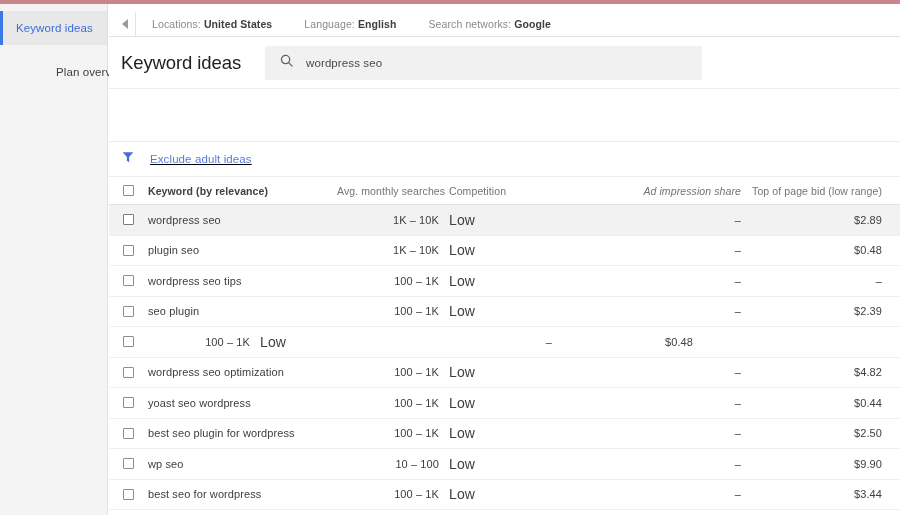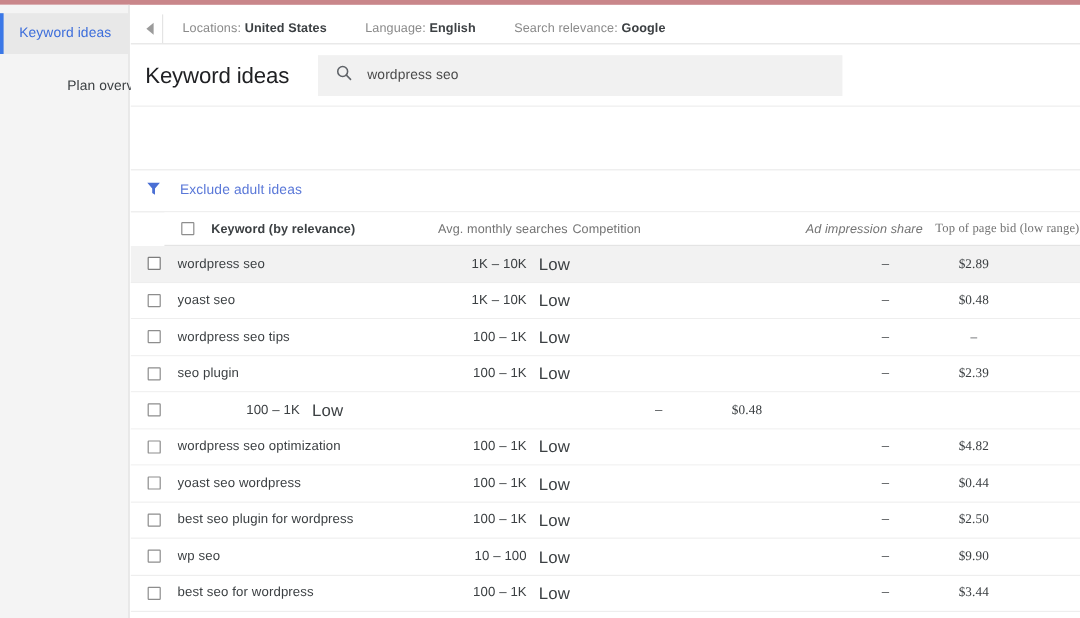--- a/index.html
+++ b/index.html
@@ -165,20 +165,21 @@
     display: flex;
     align-items: center;
     padding-left: 12px;
     border-bottom: 1px solid #ececec;
   }
 
   .filter-link {
     display: flex;
     align-items: center;
     cursor: pointer;
+    text-decoration: underline;
   }
 
   .filter-label {
     font-size: 11.5px;
     color: #5a78d8;
     margin-left: 15px;
     letter-spacing: .1px;
   }
 
   
@@ -188,21 +189,20 @@
     display: flex;
     align-items: center;
     height: 30.5px;
     border-bottom: 1px solid #eeeeee;
     background: #fff;
   }
 
   .row.head {
     height: 28px;
     border-bottom: 1px solid #e4e4e4;
-    margin-left: 28px;
   }
 
   .row.hl { background: #f2f2f2; }
 
   .c-check {
     width: 39px;
     display: flex;
     align-items: center;
     justify-content: center;
     flex: 0 0 auto;
@@ -255,26 +255,25 @@
     font-size: 11px;
     color: #3c4043;
     white-space: nowrap;
     letter-spacing: .1px;
     font-style: italic;
   }
 
   .c-low {
     width: 141px;
     flex: 0 0 auto;
-    text-align: center;
+    text-align: right;
     font-size: 11px;
     color: #3c4043;
     white-space: nowrap;
     letter-spacing: .1px;
-    font-family: Liberation Serif, serif;
   }
 
   .c-high {
     width: 60px;
     flex: 0 0 auto;
     text-align: right;
     padding-left: 14px;
     font-size: 11px;
     color: #3c4043;
     white-space: nowrap;
@@ -320,21 +319,21 @@
       </div>
       <div class="ctx-group">
         <span>Locations:</span>
         <b>United States</b>
       </div>
       <div class="ctx-group">
         <span>Language:</span>
         <b>English</b>
       </div>
       <div class="ctx-group">
-        <span>Search relevance:</span>
+        <span>Search networks:</span>
         <b>Google</b>
       </div>
     </div>
 
     <div class="title-row">
       <div class="page-title">Keyword ideas</div>
       <div class="search-box">
         <span>
           <svg width="15" height="15" viewBox="0 0 24 24" fill="none" stroke="#5f6368" stroke-width="2.1" stroke-linecap="round">
             <circle cx="10.5" cy="10.5" r="6.6"></circle>
@@ -381,21 +380,21 @@
             <div class="c-vol">1K – 10K</div>
             <div class="c-comp">Low</div>
             <div class="c-imp">–</div>
             <div class="c-low">$2.89</div>
             <div class="c-high"></div>
           </div>
           <div class="row">
             <div class="c-check">
               <span class="cb"></span>
             </div>
-            <div class="c-kw">yoast seo</div>
+            <div class="c-kw">plugin seo</div>
             <div class="c-vol">1K – 10K</div>
             <div class="c-comp">Low</div>
             <div class="c-imp">–</div>
             <div class="c-low">$0.48</div>
             <div class="c-high"></div>
           </div>
           <div class="row">
             <div class="c-check">
               <span class="cb"></span>
             </div>

